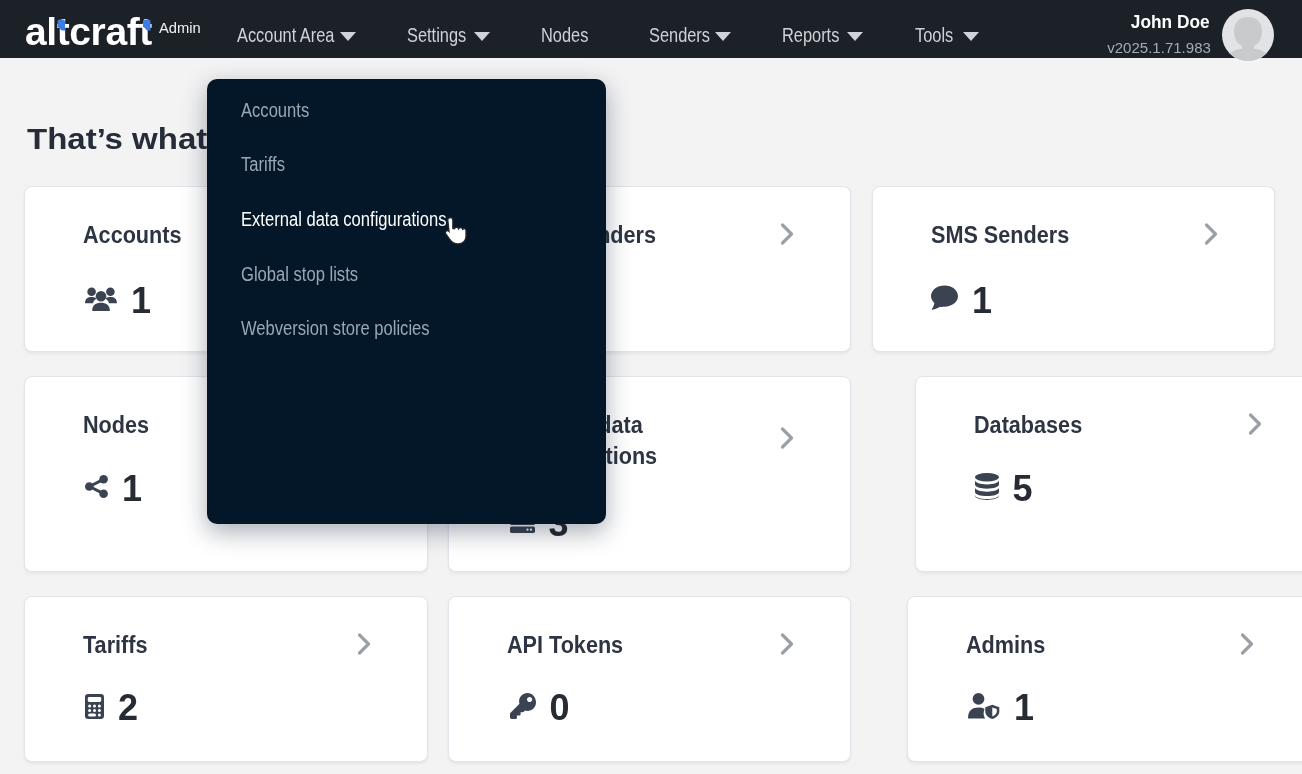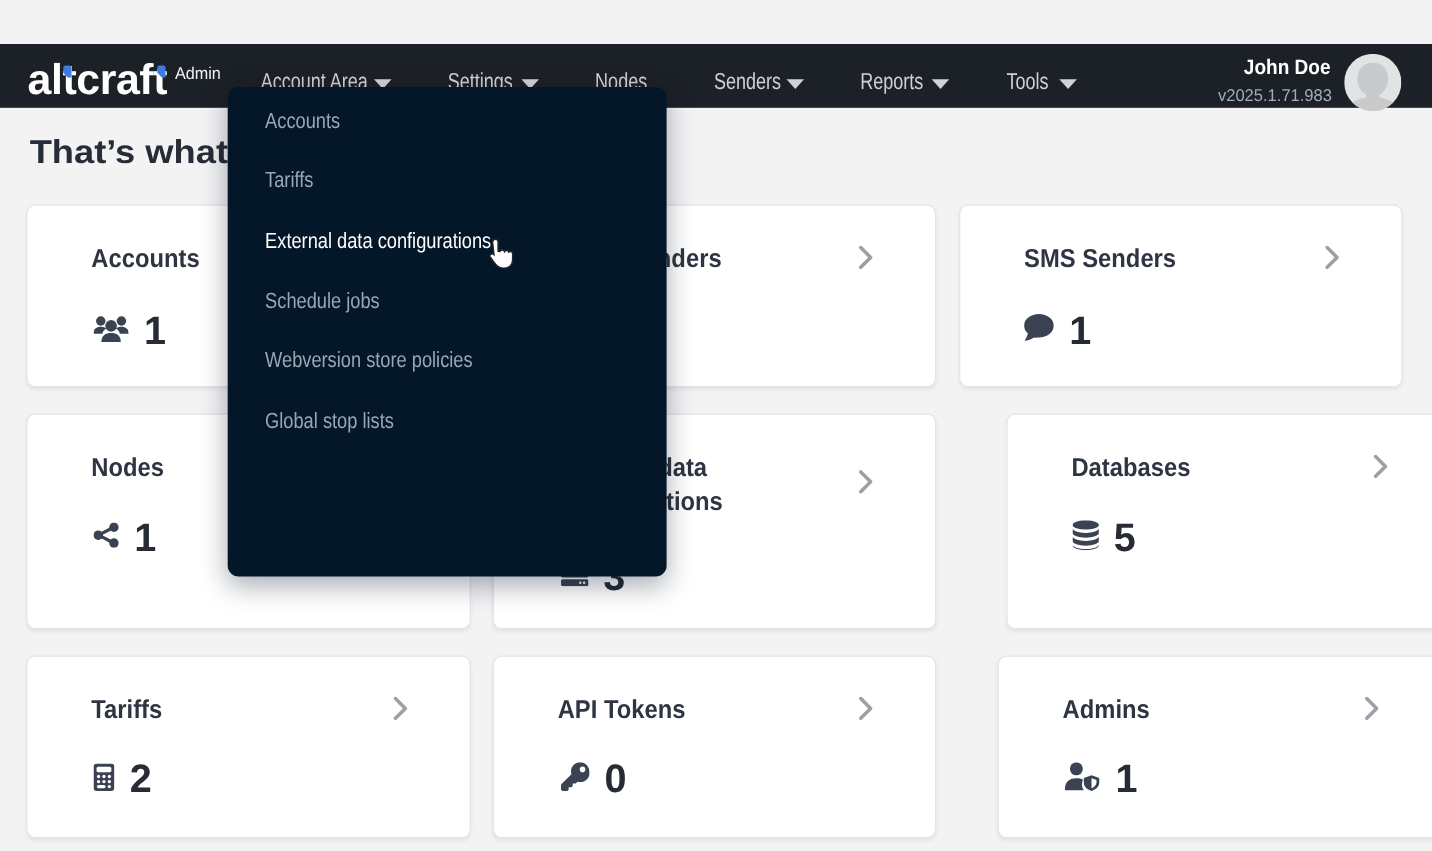--- a/index.html
+++ b/index.html
@@ -1,20 +1,20 @@
 <!DOCTYPE html>
 <html><head>
 <meta charset="utf-8">
 <style>
 * { margin:0; padding:0; box-sizing:border-box; }
 html,body { width:1302px; height:774px; overflow:hidden; }
 body { font-family:"Liberation Sans", sans-serif; background:#f3f3f4; position:relative; }
 
 
-#nav { position:absolute; left:0; top:0; width:1302px; height:58px; background:#1c2027;margin-top:40px; }
+#nav { position:absolute; left:0; top:0; width:1302px; height:58px; background:#1c2027; }
 #logo { position:absolute; left:25px; top:6px; width:160px; height:50px; }
 #admin { position:absolute; left:159px; top:18.5px; font-size:15.5px; color:#f2f3f5; transform:scaleX(.95); transform-origin:left top; }
 .navitem { position:absolute; top:0; height:70px; line-height:70px; font-size:21px; color:#ced2d8; white-space:nowrap; transform:scaleX(.78); transform-origin:left center; }
 .caret { position:absolute; top:32px; width:0; height:0; border-left:8px solid transparent; border-right:8px solid transparent; border-top:9px solid #cfd3d9; }
 #uname { position:absolute; top:11px; right:92px; font-size:19px; font-weight:bold; color:#ffffff; transform:scaleX(.91); transform-origin:right center; }
 #uver { position:absolute; top:39px; right:91px; font-size:15.5px; color:#a6acb4; transform:scaleX(.97); transform-origin:right center; }
 #avatar { position:absolute; left:1222px; top:8.5px; }
 
 
 #heading { position:absolute; left:27px; top:122px; font-size:30px; font-weight:bold; color:#262c38; white-space:nowrap; transform:scaleX(1.1); transform-origin:left top; }
@@ -233,26 +233,23 @@
     <li>
         <span>Accounts</span>
       </li>
     <li>
         <span>Tariffs</span>
       </li>
     <li class="on">
         <span>External data configurations</span>
       </li>
     <li>
-        <span>Schedule jobs</span>
+        <span>Global stop lists</span>
       </li>
     <li>
         <span>Webversion store policies</span>
-      </li>
-    <li>
-        <span>Global stop lists</span>
       </li>
   </ul>
 </div>
 
 <svg id="cursor" width="27" height="32" viewBox="0 0 26 30">
   <path d="M 8 2 C 9.4 2 10.5 3.1 10.5 4.5 L 10.5 12.5 L 12 12.7 C 12.3 11.9 13.1 11.3 14 11.3 C 14.9 11.3 15.7 11.9 16 12.7 C 16.3 12.1 17 11.7 17.8 11.7 C 18.8 11.7 19.6 12.3 19.9 13.2 C 20.2 12.9 20.7 12.7 21.2 12.7 C 22.3 12.7 23.2 13.6 23.2 14.7 L 23.2 20 C 23.2 24.5 20 27.5 15.5 27.5 C 11.5 27.5 9.5 26 7.2 22.8 L 3.6 17.8 C 3 17 3.1 15.9 3.8 15.2 C 4.6 14.4 5.9 14.4 6.7 15.2 L 5.5 4.5 C 5.5 3.1 6.6 2 8 2 Z" fill="#ffffff" stroke="#20242c" stroke-width="1.4"></path>
 </svg>
 
 </body></html>

